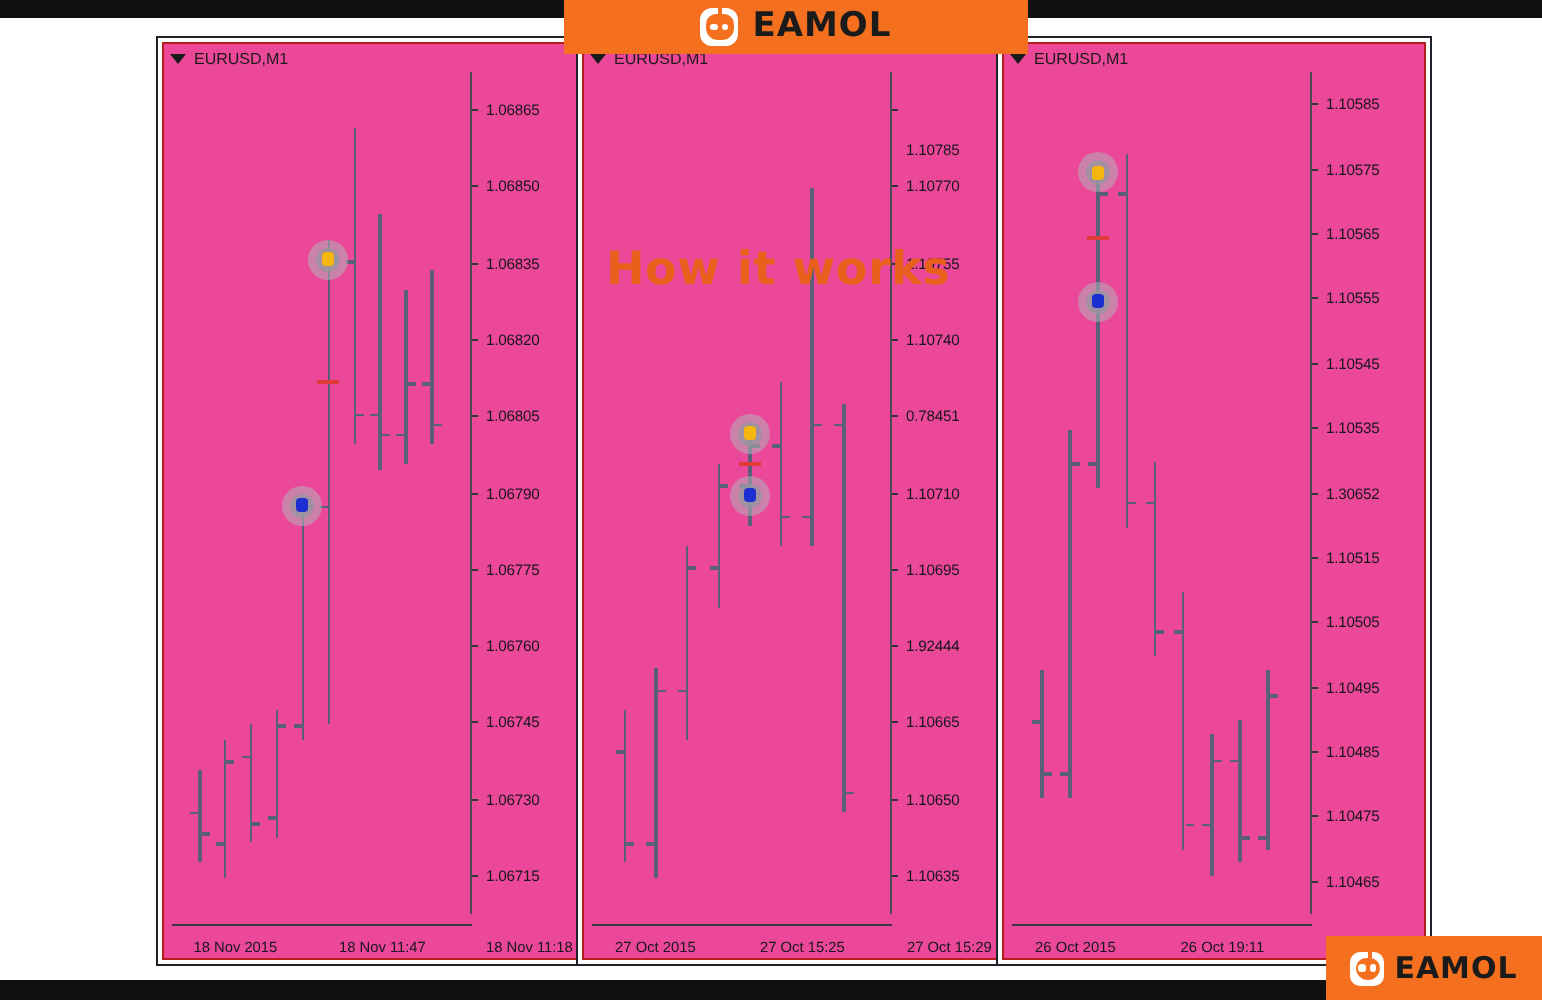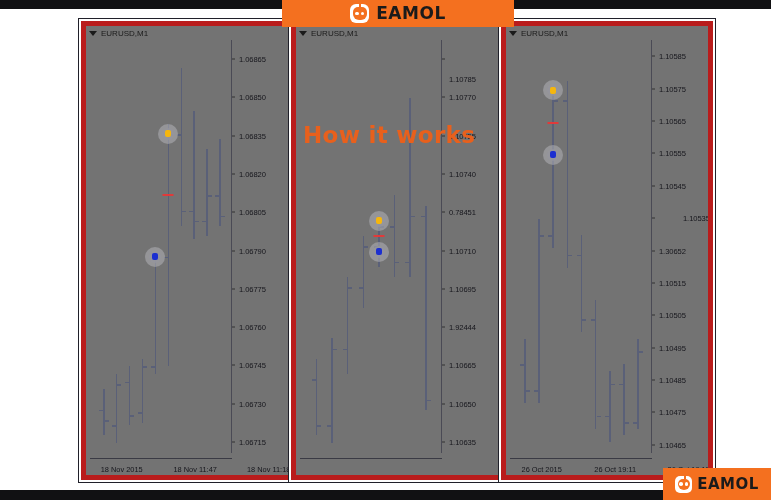--- a/index.html
+++ b/index.html
@@ -49,21 +49,21 @@
 
   
   .howworks{
     position:absolute;left:303px;top:122px;z-index:35;
     font-family:"DejaVu Sans", sans-serif;font-weight:700;font-size:23px;
     color:#e8601c;letter-spacing:0.3px;white-space:nowrap;
   }
 
   
   .panel{position:absolute;top:18px;height:465px;background:#ffffff;border:1px solid #20202a;box-sizing:border-box;}
-  .panel-inner{position:absolute;inset:2px;border:5px solid #b91c1c;background:#737373;box-sizing:border-box;overflow:hidden;}
+  .panel-inner{position:absolute;inset:2px;border:1px solid #b91c1c;background:#ec4899;box-sizing:border-box;overflow:hidden;}
   #panel1{left:78px;width:218px;}
   #panel2{left:288px;width:218px;}
   #panel3{left:498px;width:218px;}
 
   .panel-head{
     position:absolute;left:3px;top:3px;display:flex;align-items:center;gap:4px;
     font-size:8px;color:#1a1a1a;font-family:"Liberation Sans",sans-serif;z-index:6;
   }
   .caret{width:0;height:0;border-left:4px solid transparent;border-right:4px solid transparent;border-top:5px solid #1a1a1a;}
 
@@ -253,20 +253,25 @@
           <div class="ylab" style="top: 287.045px;">1.92444</div>
           <div class="ytick" style="top: 287.045px;"></div>
           <div class="ylab" style="top: 325.318px;">1.10665</div>
           <div class="ytick" style="top: 325.318px;"></div>
           <div class="ylab" style="top: 363.591px;">1.10650</div>
           <div class="ytick" style="top: 363.591px;"></div>
           <div class="ylab" style="top: 401.864px;">1.10635</div>
           <div class="ytick" style="top: 401.864px;"></div>
         </div>
       <div class="xaxis"></div>
+      <div class="xlabrow" id="xlab2">
+          <div class="xlab" style="left: 35.7px; bottom: 0px;">27 Oct 2015</div>
+          <div class="xlab" style="left: 109.2px; bottom: 0px;">27 Oct 15:25</div>
+          <div class="xlab" style="left: 182.7px; bottom: 0px;">27 Oct 15:29</div>
+        </div>
     </div>
   </div>
 
   <div class="panel" id="panel3">
     <div class="panel-inner">
       <div class="panel-head">
         <span class="caret"></span>
         <span>EURUSD,M1</span>
       </div>
       <div class="plot" id="plot3">
@@ -313,21 +318,21 @@
           <div class="ylab" style="top: 16.1923px;">1.10585</div>
           <div class="ytick" style="top: 16.1923px;"></div>
           <div class="ylab" style="top: 48.5769px;">1.10575</div>
           <div class="ytick" style="top: 48.5769px;"></div>
           <div class="ylab" style="top: 80.9615px;">1.10565</div>
           <div class="ytick" style="top: 80.9615px;"></div>
           <div class="ylab" style="top: 113.346px;">1.10555</div>
           <div class="ytick" style="top: 113.346px;"></div>
           <div class="ylab" style="top: 145.731px;">1.10545</div>
           <div class="ytick" style="top: 145.731px;"></div>
-          <div class="ylab" style="top: 178.115px; margin-left: 24px;">1.10535</div>
+          <div class="ylab" style="top: 178.115px;">1.10535</div>
           <div class="ytick" style="top: 178.115px;"></div>
           <div class="ylab" style="top: 210.5px;">1.30652</div>
           <div class="ytick" style="top: 210.5px;"></div>
           <div class="ylab" style="top: 242.885px;">1.10515</div>
           <div class="ytick" style="top: 242.885px;"></div>
           <div class="ylab" style="top: 275.269px;">1.10505</div>
           <div class="ytick" style="top: 275.269px;"></div>
           <div class="ylab" style="top: 307.654px;">1.10495</div>
           <div class="ytick" style="top: 307.654px;"></div>
           <div class="ylab" style="top: 340.038px;">1.10485</div>

